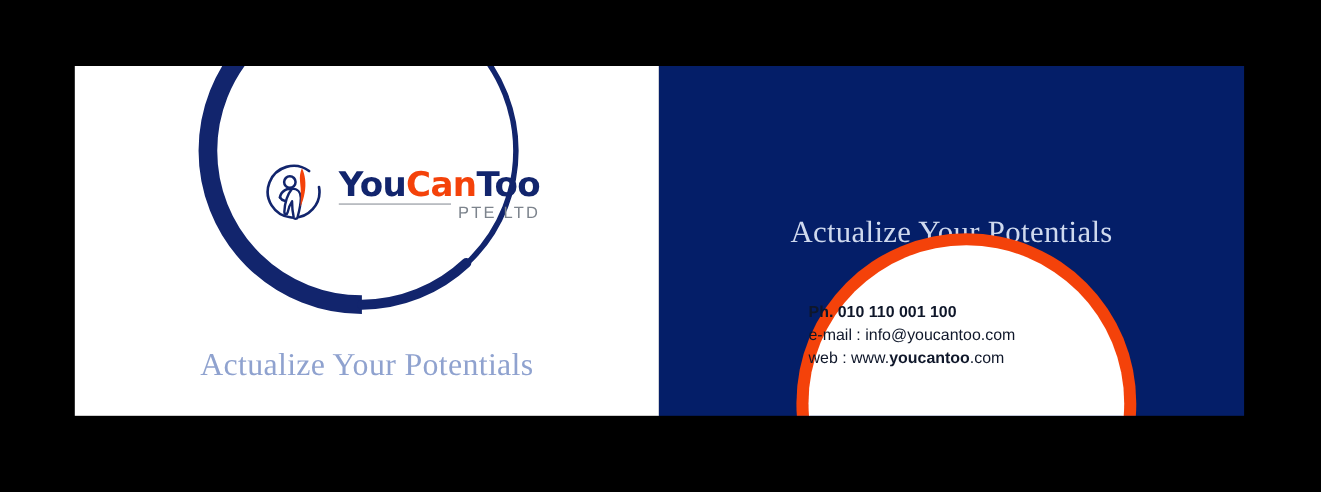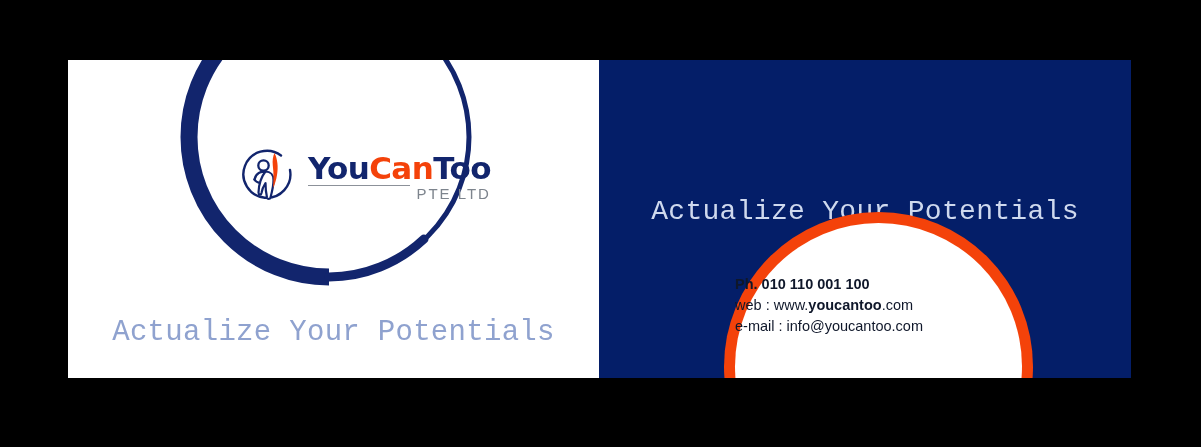--- a/index.html
+++ b/index.html
@@ -106,21 +106,21 @@
     font-family: "Liberation Sans", sans-serif;
     font-size: 15px;
     letter-spacing: 2.0px;
     color: #7d848d;
     white-space: nowrap;
   }
 
   
   .tagline {
     position: absolute;
-    font-family: Liberation Mono, monospace;
+    font-family: Liberation Serif, serif;
     font-weight: 300;
     white-space: nowrap;
   }
   #tagline-front {
     left: 0;
     right: 0;
     top: 256px;
     text-align: center;
     font-size: 29px;
     letter-spacing: 0.3px;
@@ -239,20 +239,20 @@
     <div class="tagline" id="tagline-front">Actualize Your Potentials</div>
   </div>
 
   <div class="card" id="card-back">
 
     <div class="tagline" id="tagline-back">Actualize Your Potentials</div>
 
     <div id="contact-circle">
       <div id="contact-block">
         <div class="line">Ph. 010 110 001 100</div>
+        <div class="line"><span class="thin">e-mail : </span><span class="thin">info@youcantoo.com</span></div>
         <div class="line"><span class="thin">web : </span><span class="thin">www.</span><b>youcantoo</b><span class="thin">.com</span></div>
-        <div class="line"><span class="thin">e-mail : </span><span class="thin">info@youcantoo.com</span></div>
       </div>
     </div>
 
   </div>
 
 </div>
 
 </body></html>

